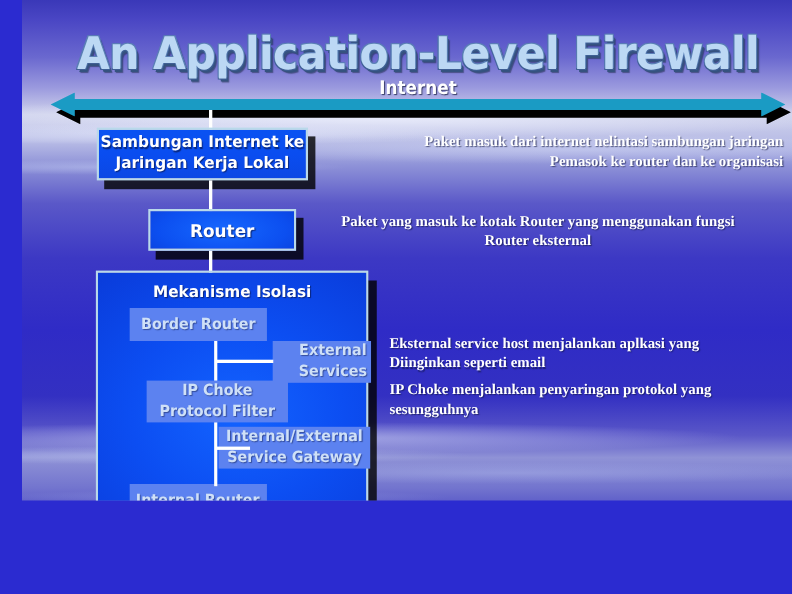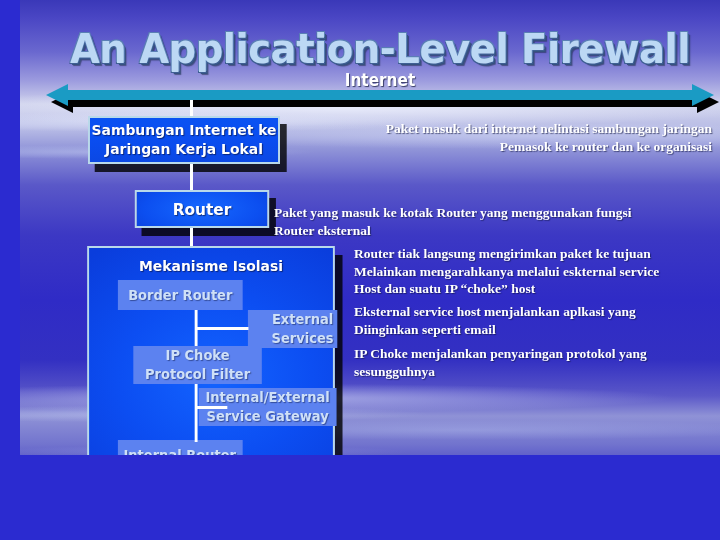--- a/index.html
+++ b/index.html
@@ -137,21 +137,21 @@
   
   .note{
     position:absolute;
     font-family:"Liberation Serif", serif;
     font-weight:bold;color:#ffffff;
     font-size:13.5px;line-height:17.5px;
     text-shadow:1px 1px 1px rgba(15,20,60,.6);
     white-space:pre-line;
   }
   #note1{left:292px;top:120px;width:400px;text-align:right;}
-  #note2{left:254px;top:204px;width:430px;}
+  #note2{left:254px;top:192px;width:430px;text-align:center;}
   #note3{left:334px;top:245px;width:360px;}
   #note4{left:334px;top:303px;width:360px;}
   #note5{left:334px;top:345px;width:360px;}
   #note6{left:334px;top:406px;width:360px;}
 
   .pagenum{
     position:absolute;right:14px;top:513px;
     font-family:"DejaVu Sans", sans-serif;
     font-size:13px;font-weight:normal;color:#aebbe2;
     letter-spacing:0.5px;
@@ -230,23 +230,20 @@
     <svg class="arrow-main" viewBox="0 0 668 20" preserveAspectRatio="none">
       <polygon points="0,10 22,0 22,5 646,5 646,0 668,10 646,20 646,15 22,15 22,20" fill="#1a9bc4"></polygon>
     </svg>
   </div>
   <div class="lbl-internal">Internal Network</div>
 
   <div class="note" id="note1">Paket masuk dari internet nelintasi sambungan jaringan
 Pemasok ke router dan ke organisasi</div>
   <div class="note" id="note2">Paket yang masuk ke kotak Router yang menggunakan fungsi
 Router eksternal</div>
-  <div class="note" id="note3">Router tiak langsung mengirimkan paket ke tujuan
-Melainkan mengarahkanya melalui eskternal service
-Host dan suatu IP “choke” host</div>
   <div class="note" id="note4">Eksternal service host menjalankan aplkasi yang
 Diinginkan seperti email</div>
   <div class="note" id="note5">IP Choke menjalankan penyaringan protokol yang
 sesungguhnya</div>
 
   <div class="pagenum">3-30</div>
 
 </div>
 
 </body></html>

